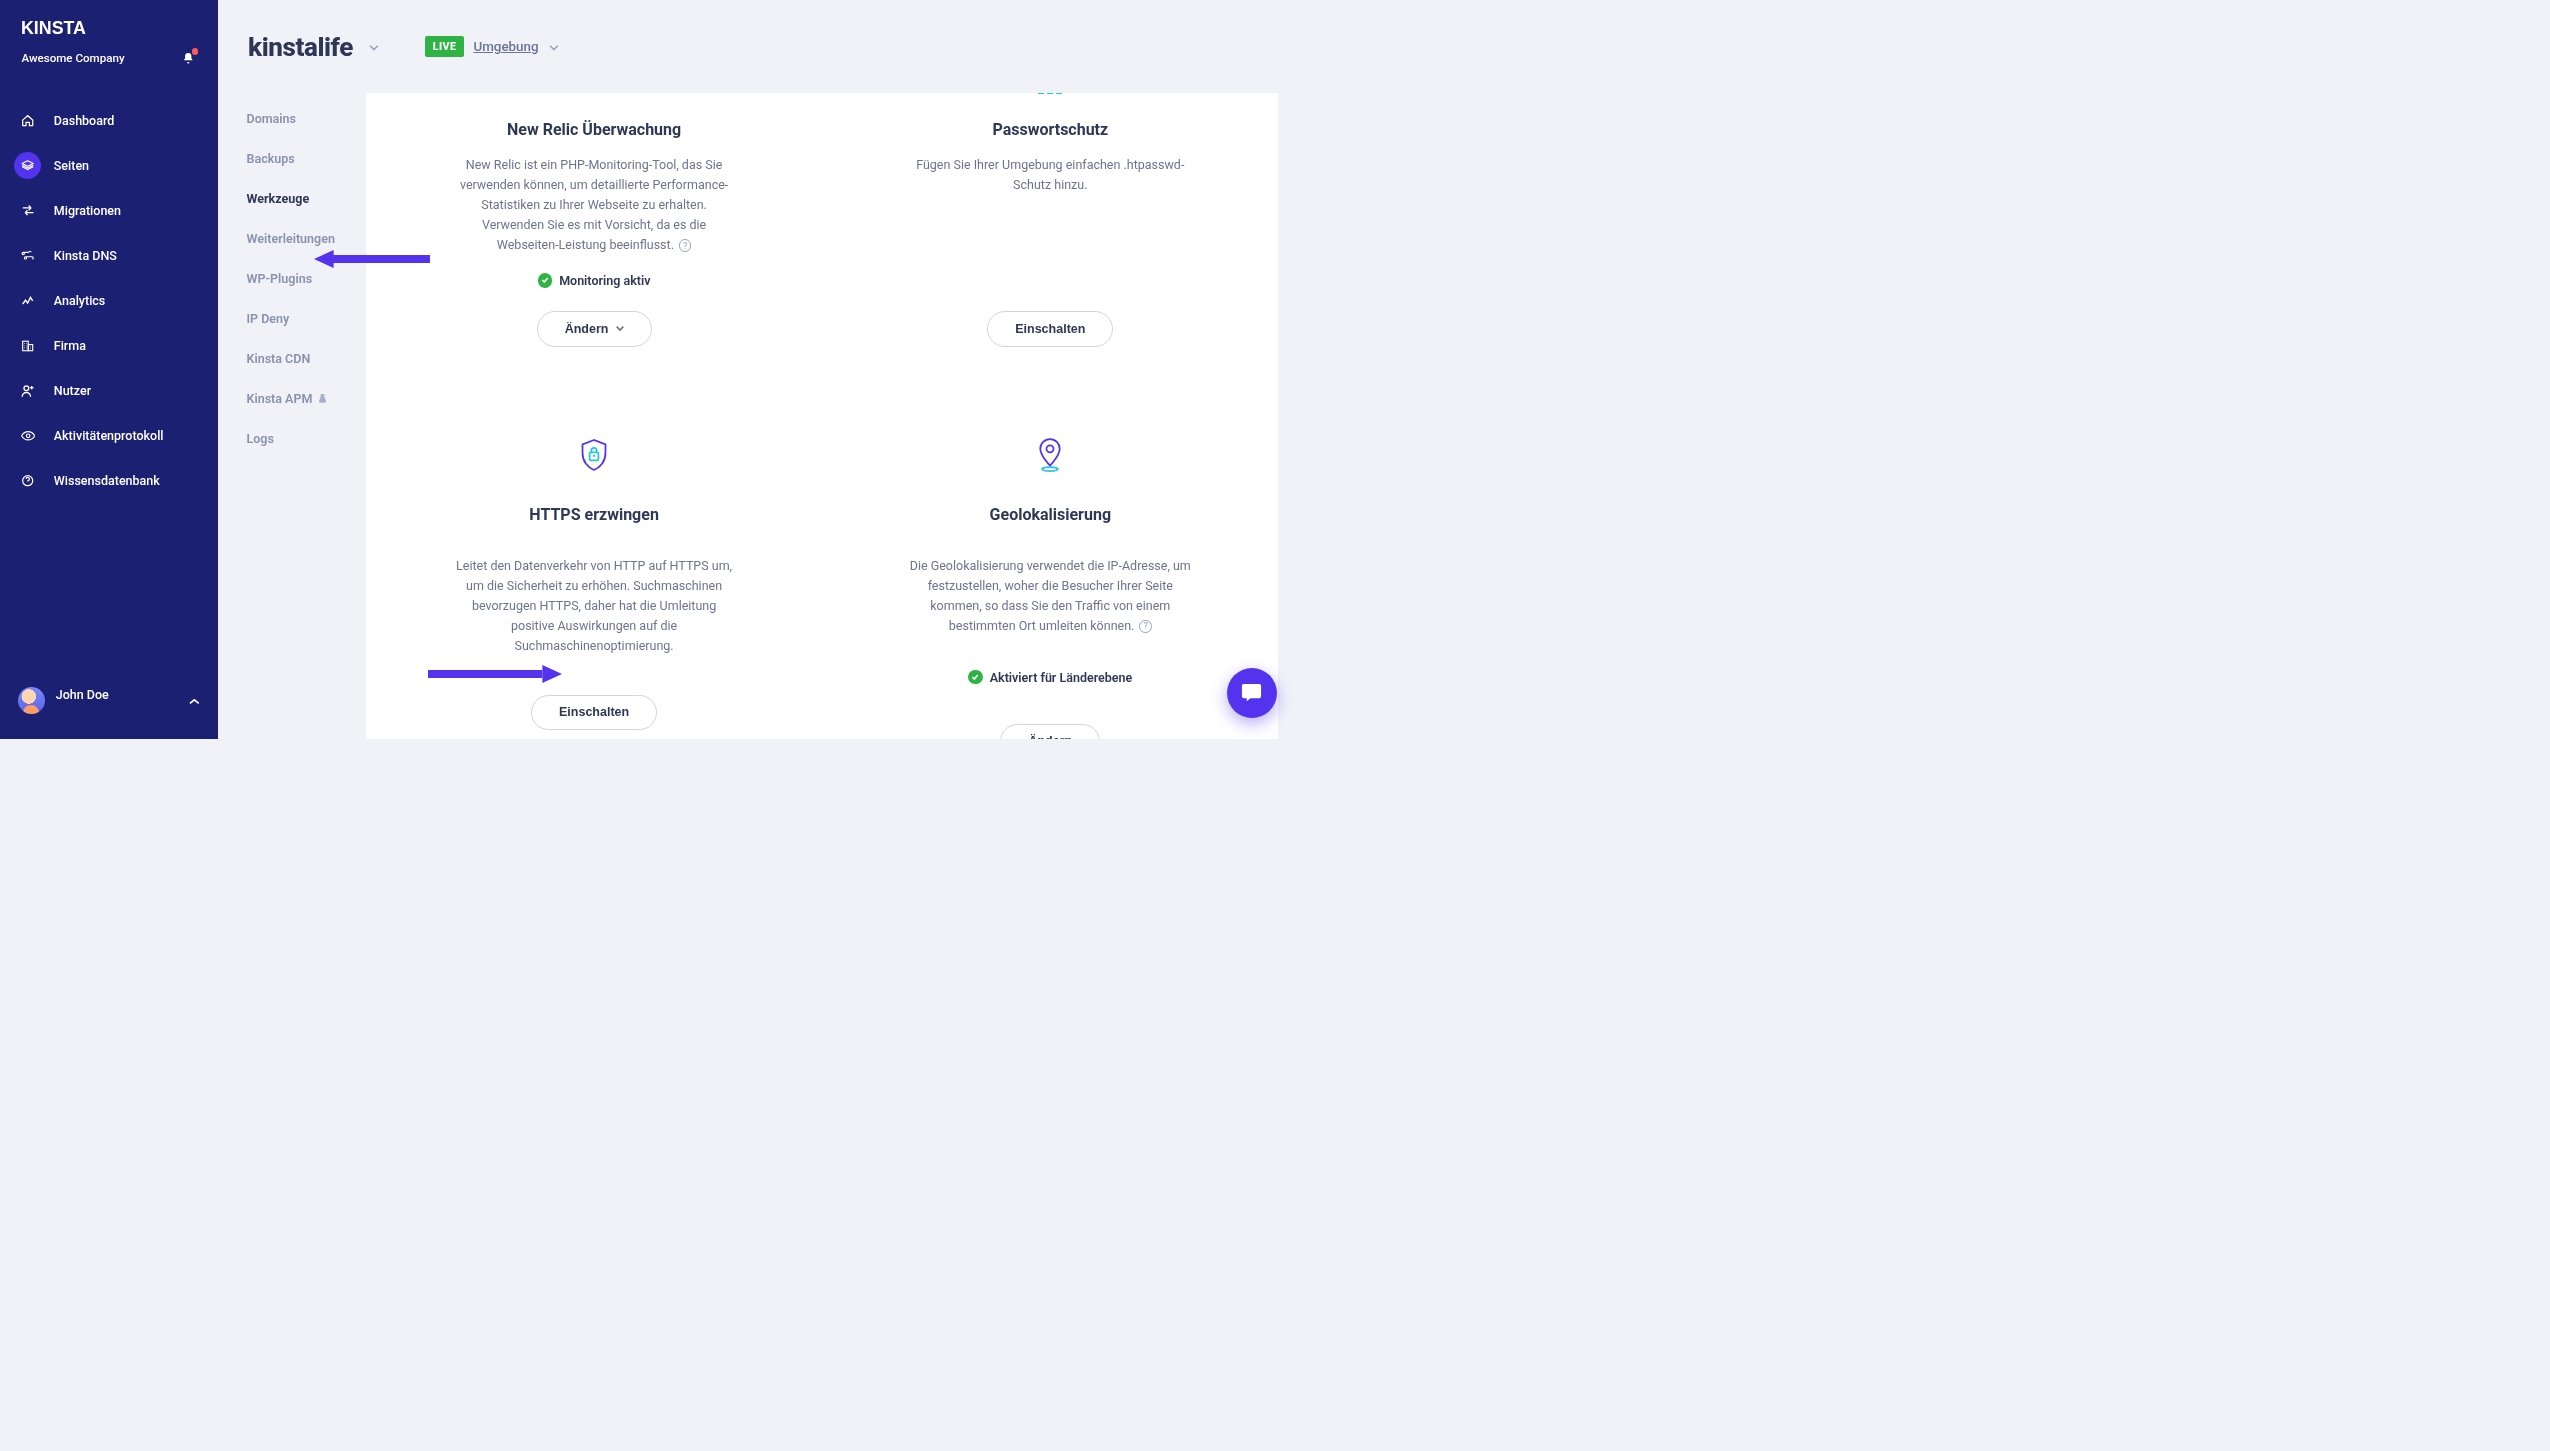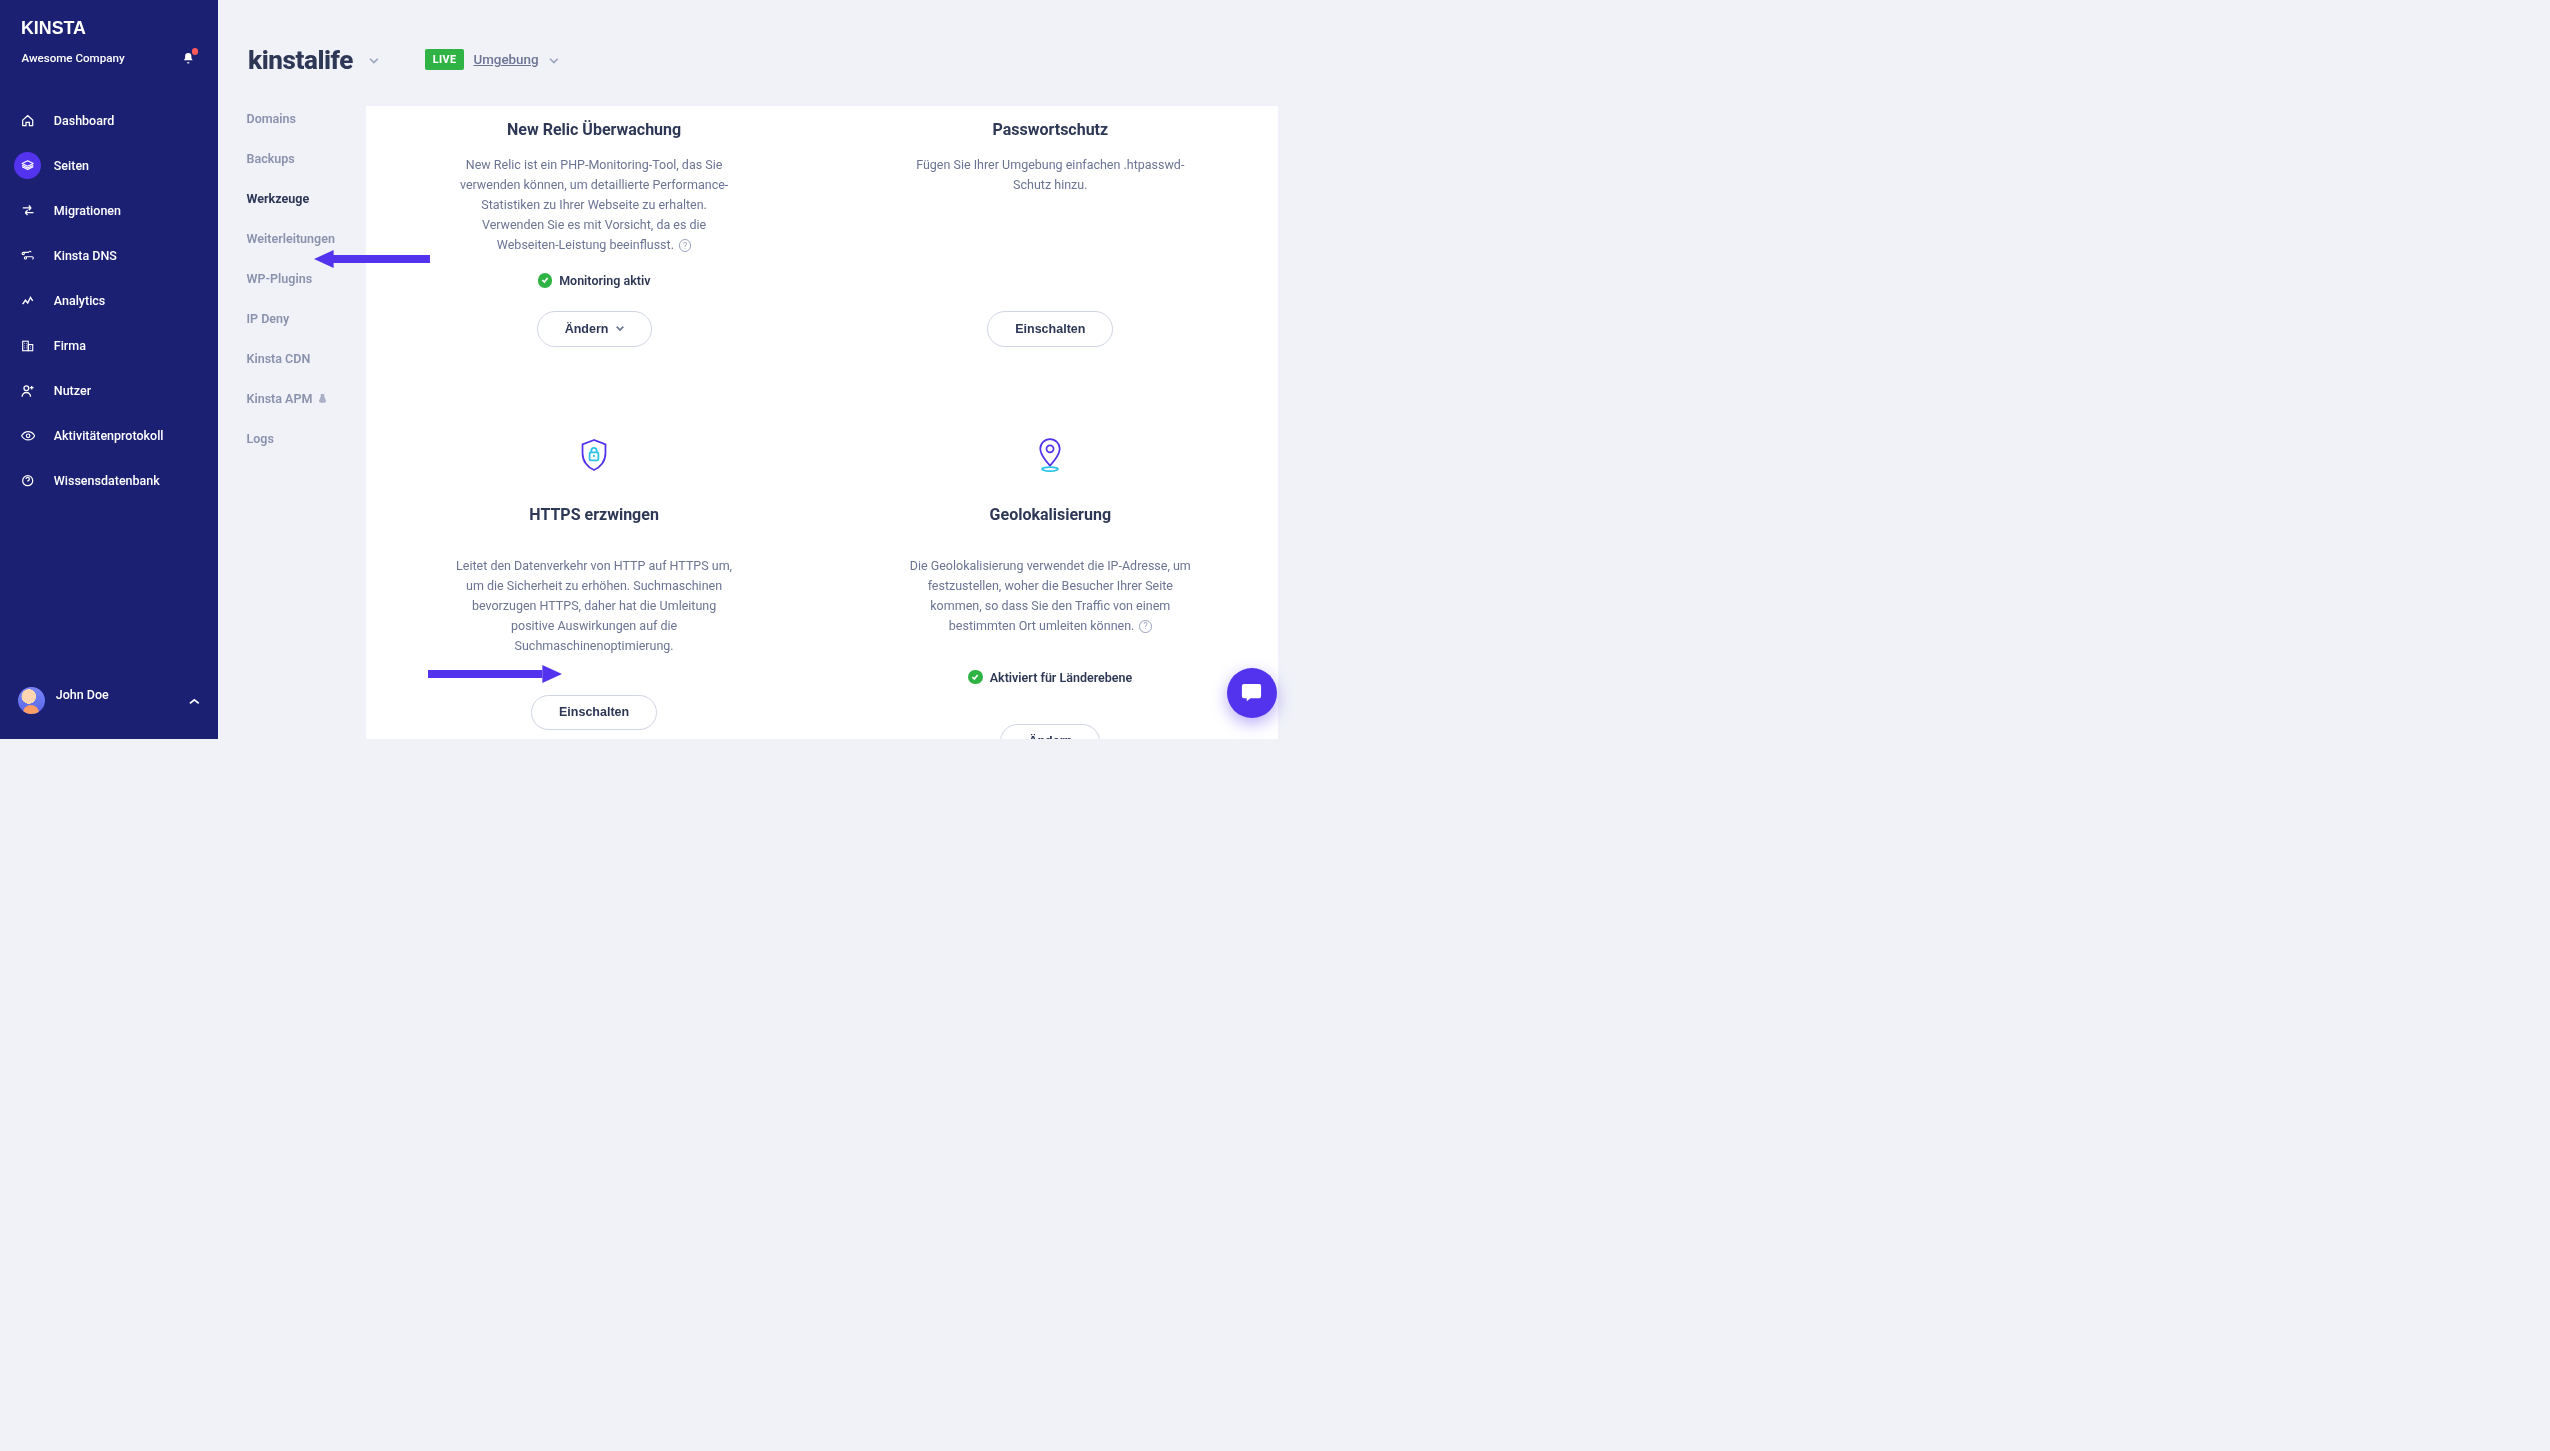--- a/index.html
+++ b/index.html
@@ -133,21 +133,21 @@
       position: absolute;
       left: 428px;
       top: 665px;
       z-index: 10;
     }
 
     
     .header {
       position: absolute;
       left: 218px;
-      top: 13px;
+      top: 0;
       right: 0;
       height: 93px;
       background: #f0f2f8;
       display: flex;
       align-items: center;
       padding-left: 30px;
       z-index: 5;
     }
     .site-name {
       font-size: 26px;

